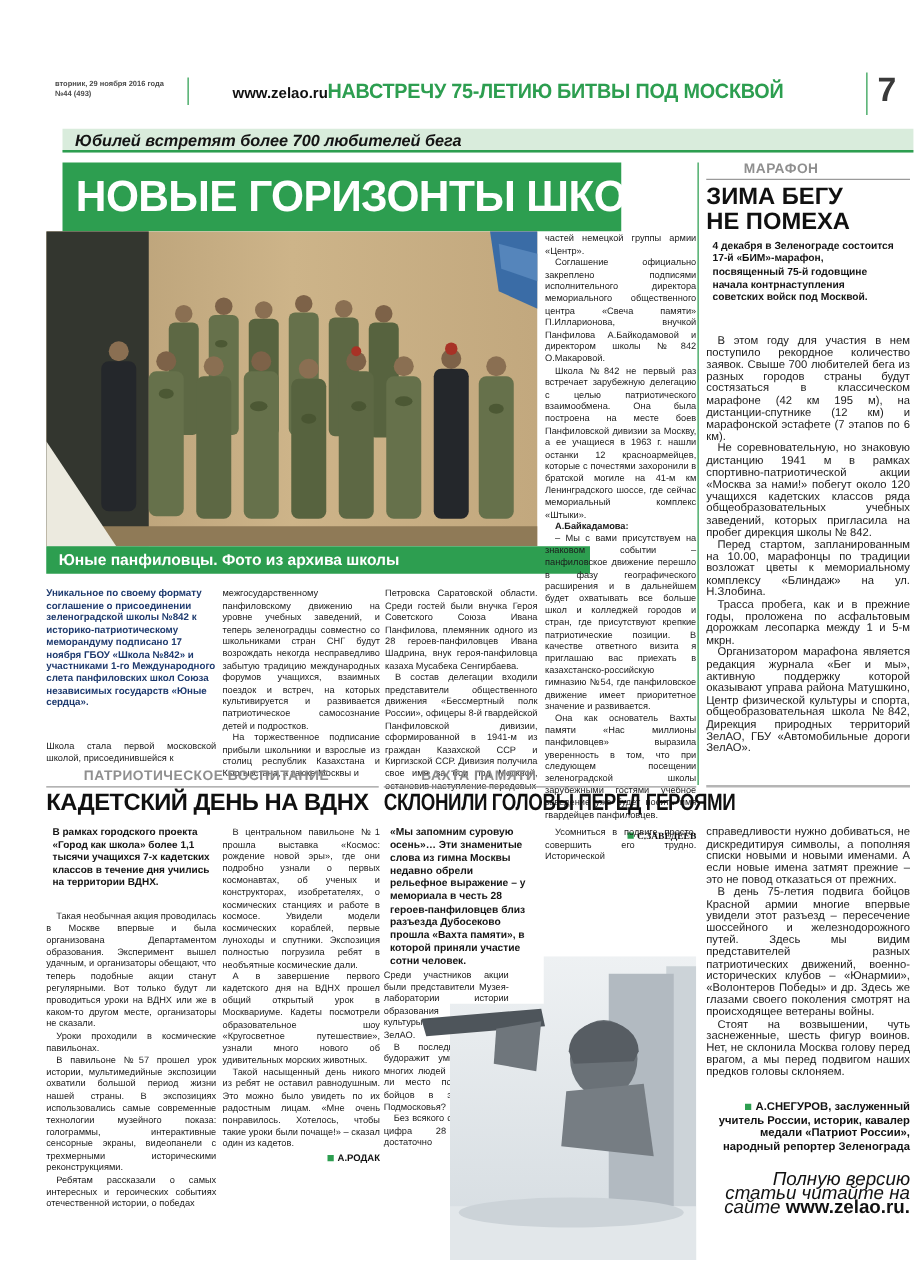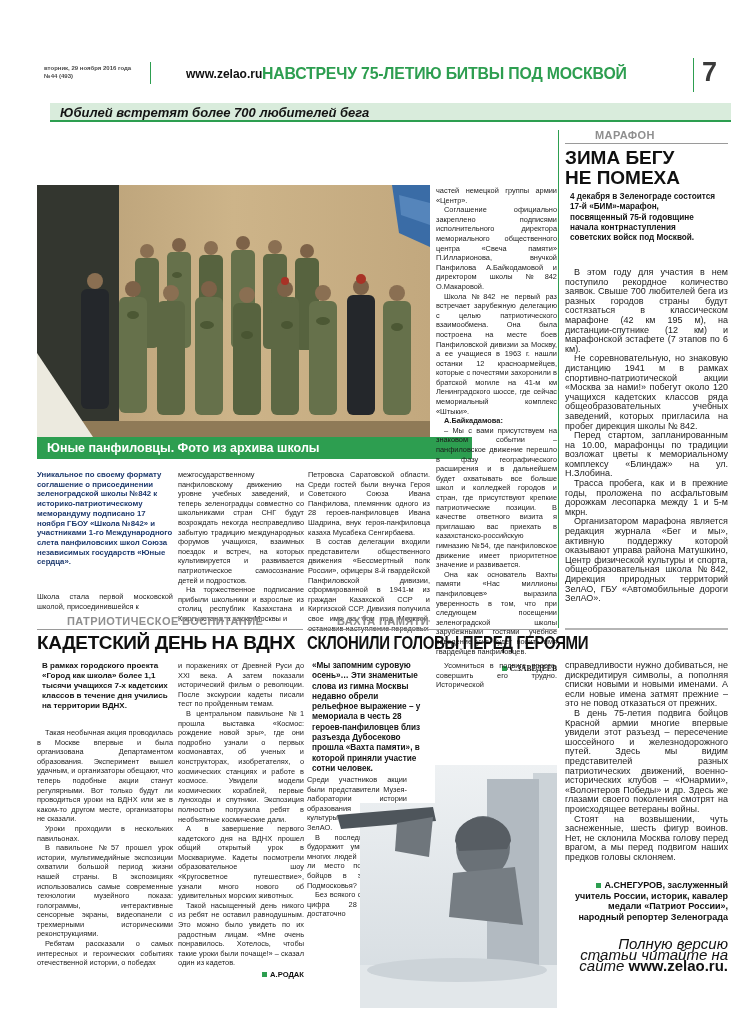--- a/index.html
+++ b/index.html
@@ -54,20 +54,23 @@
   <div class="abs vline-green" style="left:150px;top:62px;height:22px;"></div>
   <div class="abs siteurl" style="left:162px;top:67px;margin-left:24px;">www.zelao.ru</div>
   <div class="abs banner" style="left:262px;top:64px;">НАВСТРЕЧУ 75-ЛЕТИЮ БИТВЫ ПОД МОСКВОЙ</div>
   <div class="abs vline-green" style="left:693px;top:58px;height:34px;"></div>
   <div class="abs pagenum" style="left:702px;top:57px;">7</div>
 
   <div class="abs teaser-strip" style="left:50px;top:103px;width:681px;height:17px;">
     <div class="teaser" style="padding:2px 0 0 10px;">Юбилей встретят более 700 любителей бега</div>
   </div>
 
+  <div class="abs hl-box" style="left:50px;top:130px;width:447px;height:55px;">
+    <div class="hl-text">НОВЫЕ ГОРИЗОНТЫ ШКОЛЫ</div>
+  </div>
 
   <div class="abs" style="left:37px;top:185px;width:393px;height:252px;">
     <svg width="393" height="252" viewBox="0 0 393 252">
       <defs>
         <linearGradient id="wall" x1="0" y1="0" x2="1" y2="0">
           <stop offset="0" stop-color="#b59c74"></stop>
             <stop offset="0.5" stop-color="#cdb489"></stop>
             <stop offset="1" stop-color="#c2a87e"></stop>
         </linearGradient>
       </defs>
@@ -168,26 +171,25 @@
     <p>Организатором марафона является редакция журнала «Бег и мы», активную поддержку которой оказывают управа района Матушкино, Центр физической культуры и спорта, общеобразовательная школа №842, Дирекция природных территорий ЗелАО, ГБУ «Автомобильные дороги ЗелАО».</p>
   </div>
   <div class="abs rule2" style="left:565px;top:628px;width:163px;"></div>
 
   <div class="abs kicker" style="left:37px;top:615px;">ПАТРИОТИЧЕСКОЕ ВОСПИТАНИЕ</div>
   <div class="abs rule" style="left:37px;top:629px;width:266px;"></div>
   <div class="abs headline2" style="left:37px;top:632px;font-size:19px;letter-spacing:-0.4px;">КАДЕТСКИЙ ДЕНЬ НА ВДНХ</div>
   <div class="abs lead-dark" style="left:42px;top:661px;width:130px;text-align:left;font-size:8px;line-height:10px;">В рамках городского проекта «Город как школа» более 1,1 тысячи учащихся 7-х кадетских классов в течение дня учились на территории ВДНХ.</div>
   <div class="abs body-s" style="left:37px;top:728px;width:136px;">
     <p>Такая необычная акция проводилась в Москве впервые и была организована Департаментом образования. Эксперимент вышел удачным, и организаторы обещают, что теперь подобные акции станут регулярными. Вот только будут ли проводиться уроки на ВДНХ или же в каком-то другом месте, организаторы не сказали.</p>
-    <p>Уроки проходили в нескольких павильонах.</p>
+    <p>Уроки проходили в космические павильонах.</p>
     <p>В павильоне №57 прошел урок истории, мультимедийные экспозиции охватили большой период жизни нашей страны. В экспозициях использовались самые современные технологии музейного показа: голограммы, интерактивные сенсорные экраны, видеопанели с трехмерными историческими реконструкциями.</p>
     <p>Ребятам рассказали о самых интересных и героических событиях отечественной истории, о победах</p>
   </div>
   <div class="abs body-s" style="left:178px;top:661px;width:126px;">
-    <p class="ni">и поражениях от Древней Руси до XXI века. А затем показали исторический фильм о революции. После экскурсии кадеты писали тест по пройденным темам.</p>
     <p>В центральном павильоне №1 прошла выставка «Космос: рождение новой эры», где они подробно узнали о первых космонавтах, об ученых и конструкторах, изобретателях, о космических станциях и работе в космосе. Увидели модели космических кораблей, первые луноходы и спутники. Экспозиция полностью погрузила ребят в необъятные космические дали.</p>
     <p>А в завершение первого кадетского дня на ВДНХ прошел общий открытый урок в Москвариуме. Кадеты посмотрели образовательное шоу «Кругосветное путешествие», узнали много нового об удивительных морских животных.</p>
     <p>Такой насыщенный день никого из ребят не оставил равнодушным. Это можно было увидеть по их радостным лицам. «Мне очень понравилось. Хотелось, чтобы такие уроки были почаще!» – сказал один из кадетов.</p>
     <p class="byline" style="text-indent:0;margin-top:2px;">
       <span class="sq"></span><span>А.РОДАК</span>
     </p>
   </div>
 
   <div class="abs kicker" style="left:307px;top:615px;">ВАХТА ПАМЯТИ</div>
   <div class="abs rule" style="left:307px;top:629px;width:250px;"></div>

